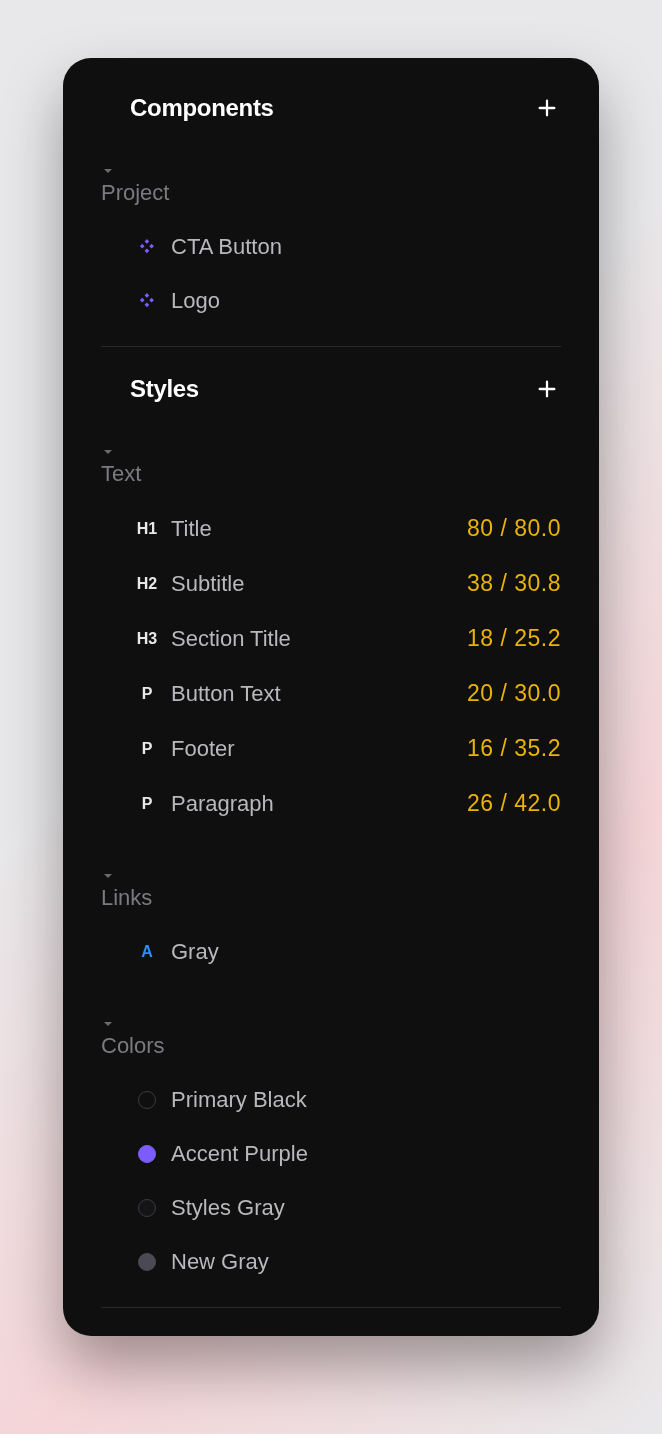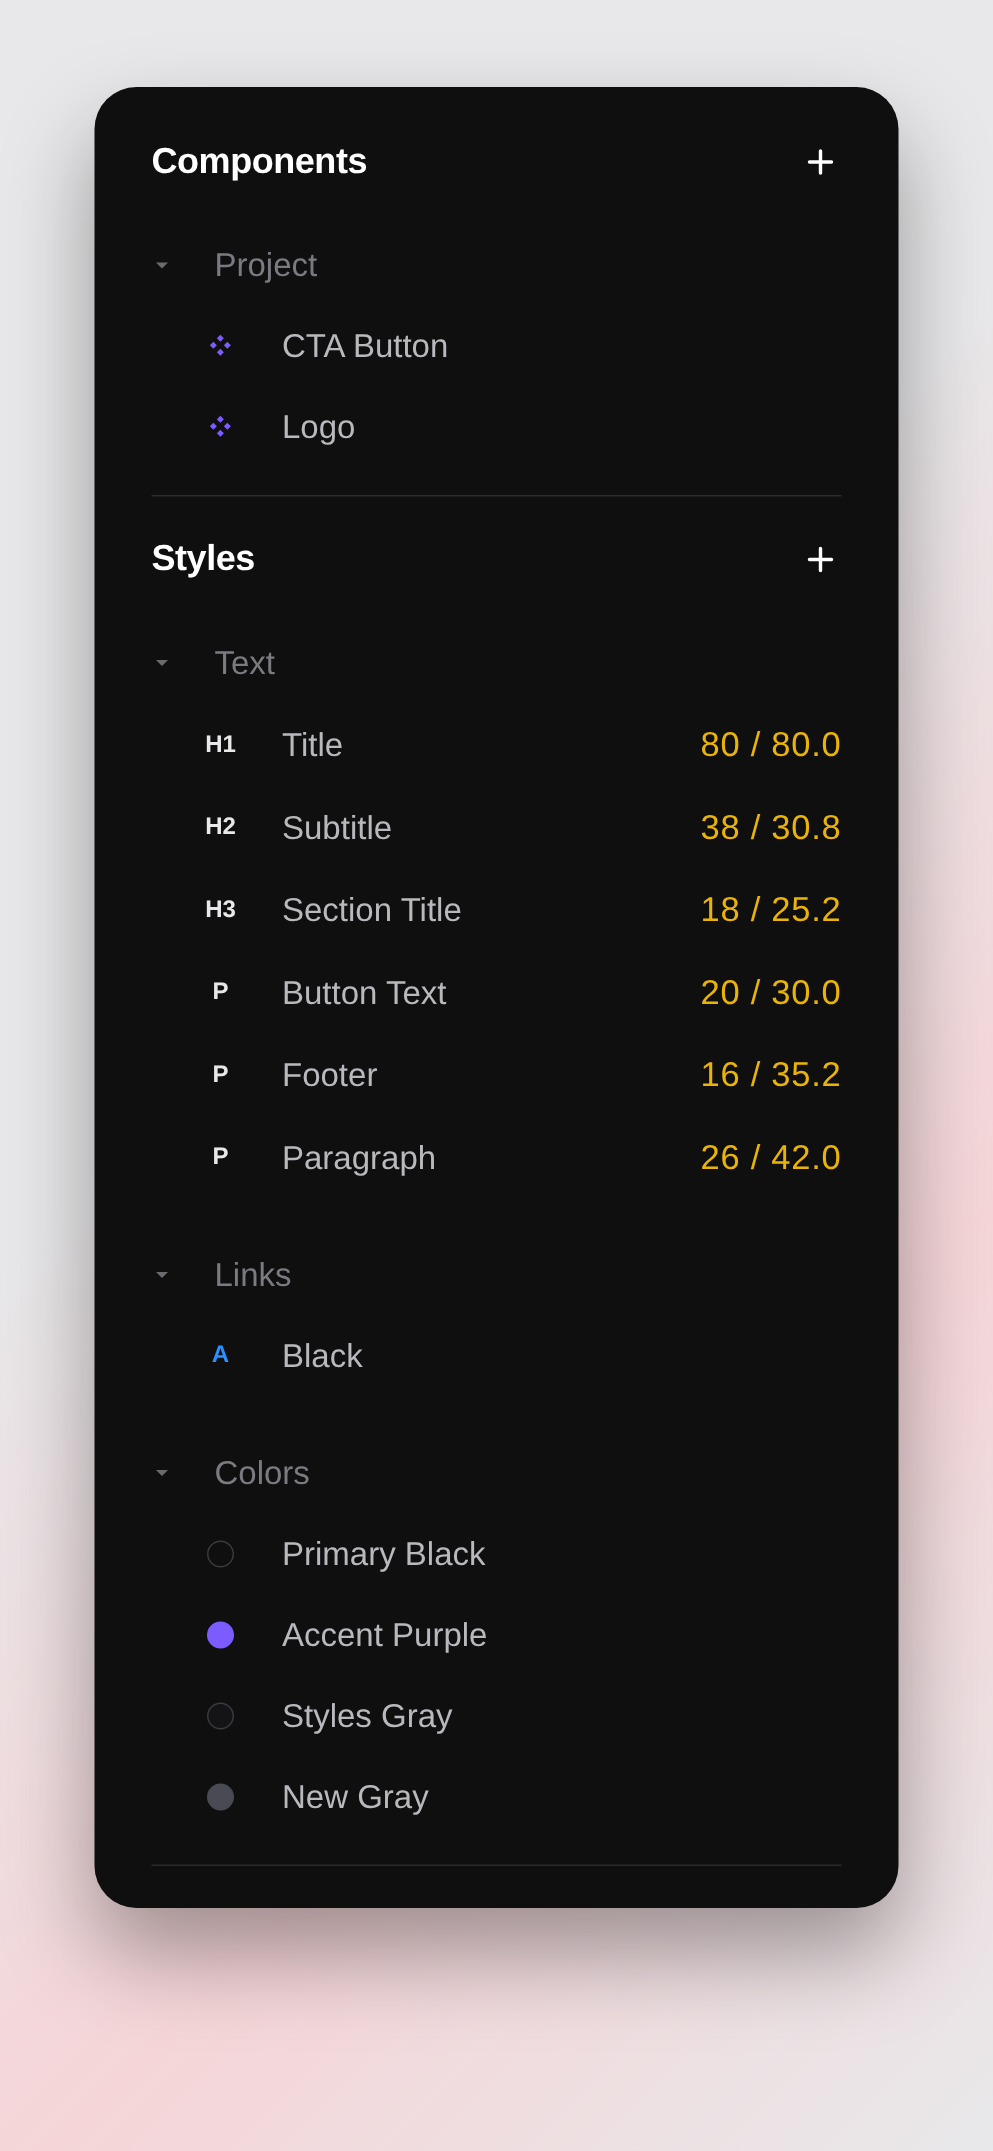--- a/index.html
+++ b/index.html
@@ -23,63 +23,64 @@
       border-radius: 28px;
       padding: 36px 0 28px 0;
       box-shadow: 0 30px 60px rgba(0,0,0,0.35);
     }
     .section-header {
       display: flex;
       justify-content: space-between;
       align-items: center;
       padding: 0 38px;
       margin-bottom: 28px;
+      margin-left: 29px;
     }
     .section-title {
       color: #fff;
       font-size: 24px;
       font-weight: 600;
       letter-spacing: -0.3px;
     }
     .add-btn {
       width: 28px;
       height: 28px;
       display: flex;
       align-items: center;
       justify-content: center;
       cursor: pointer;
       color: #fff;
     }
     .add-btn svg { width: 22px; height: 22px; }
     .group-row {
       display: flex;
-      align-items: center;
       padding: 14px 38px 14px 38px;
-      gap: 28px;
+      gap: 2px;
       cursor: pointer;
+      flex-direction: column;
     }
     .chevron {
       width: 14px;
       height: 14px;
       display: flex;
       align-items: center;
       justify-content: center;
       color: #6a6a6f;
     }
     .chevron svg { width: 10px; height: 10px; }
     .group-label {
       color: #7a7a80;
       font-size: 22px;
       font-weight: 400;
     }
     .item-row {
       display: flex;
       align-items: center;
       padding: 14px 38px 14px 72px;
-      gap: 29px;
+      gap: 12px;
       cursor: pointer;
     }
     .item-icon {
       width: 24px;
       height: 24px;
       display: flex;
       align-items: center;
       justify-content: center;
       flex-shrink: 0;
     }
@@ -235,21 +236,21 @@
     <span class="chevron">
       <svg viewBox="0 0 10 10" fill="currentColor">
           <path d="M1 3l4 4 4-4z"></path>
         </svg>
     </span>
     <span class="group-label">Links</span>
   </div>
 
   <div class="item-row">
     <span class="link-tag">A</span>
-    <span class="item-label">Black</span>
+    <span class="item-label">Gray</span>
   </div>
 
   <div class="spacer"></div>
 
   <div class="group-row">
     <span class="chevron">
       <svg viewBox="0 0 10 10" fill="currentColor">
           <path d="M1 3l4 4 4-4z"></path>
         </svg>
     </span>

